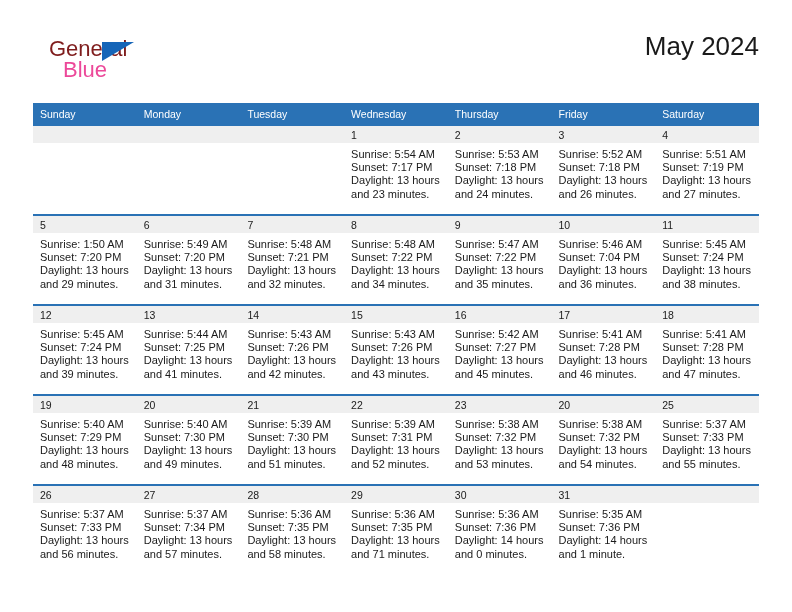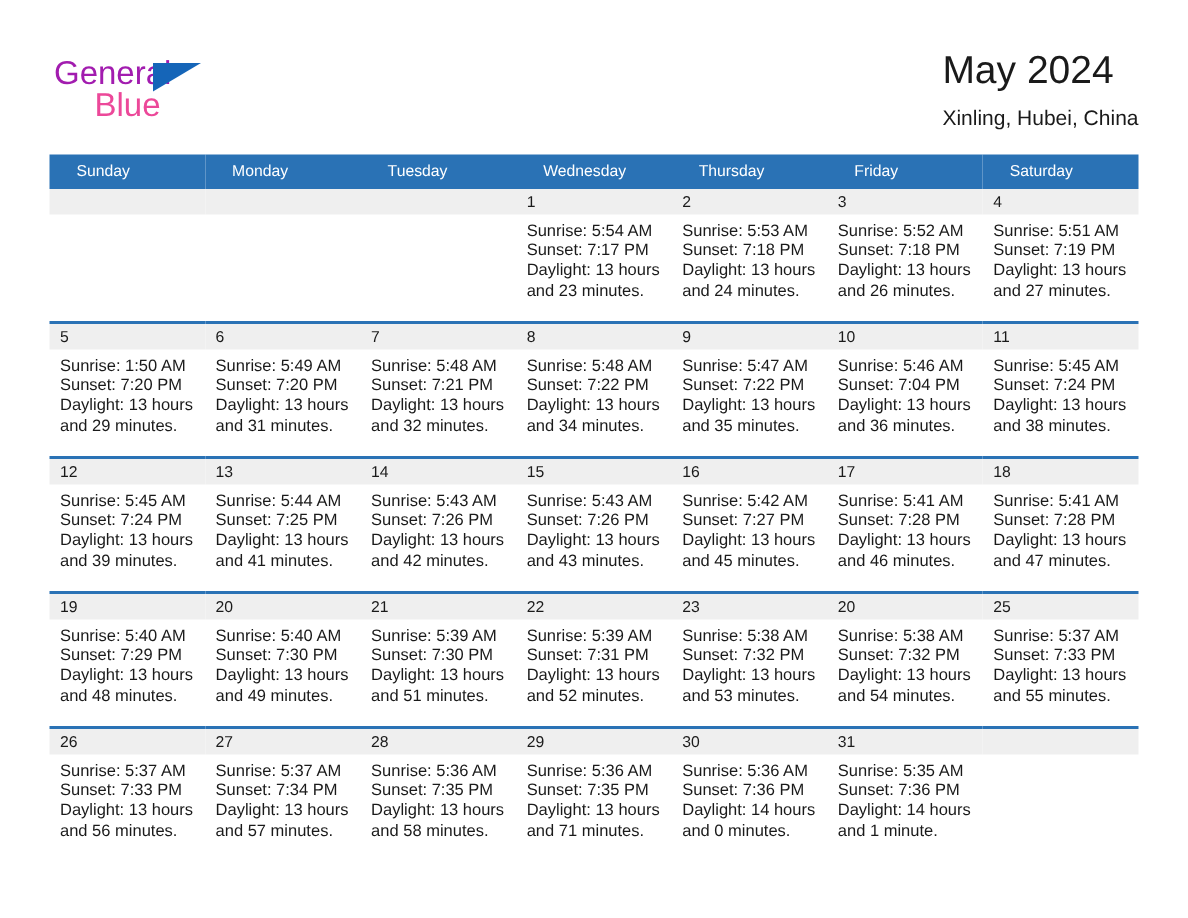--- a/index.html
+++ b/index.html
@@ -31,25 +31,25 @@
   }
   .brand {
     position: absolute;
     left: 0;
     top: 6px;
     width: 130px;
     height: 52px;
   }
   .brand-general {
     position: absolute;
-    left: 3px;
+    left: 16px;
     top: 0;
     font-size: 22px;
     letter-spacing: 0px;
-    color: #a21caf;
+    color: #7f1d1d;
     font-family: "Liberation Sans", sans-serif;
   }
   .brand-tri {
     position: absolute;
     left: 69px;
     top: 6px;
     width: 0;
     height: 0;
     border-left: 32px solid #1565b8;
     border-bottom: 19px solid transparent;
@@ -95,21 +95,21 @@
     width: 726px;
     border-collapse: collapse;
     table-layout: fixed;
   }
   table.cal th {
     background: #2a72b5;
     color: #ffffff;
     font-size: 10.5px;
     font-weight: normal;
     text-align: left;
-    padding: 5px 0 6px 18px;
+    padding: 5px 0 6px 7px;
     height: 12px;
     border: none;
   }
   table.cal td {
     vertical-align: top;
     padding: 0;
     border-top: 2px solid #2a72b5;
     height: 88px;
   }
   table.cal tr.week-row:first-child td {
@@ -150,21 +150,20 @@
   <div class="top-bar">
 
     <div class="brand">
       <span class="brand-general">General</span>
       <span class="brand-tri"></span>
       <span class="brand-blue">Blue</span>
     </div>
 
     <div class="title-block">
       <div class="cal-title">May 2024</div>
-      <div class="cal-subtitle">Xinling, Hubei, China</div>
     </div>
 
   </div>
 
   <div class="calendar">
     <table class="cal">
       <thead>
         <tr>
           <th>Sunday</th>
           <th>Monday</th>

